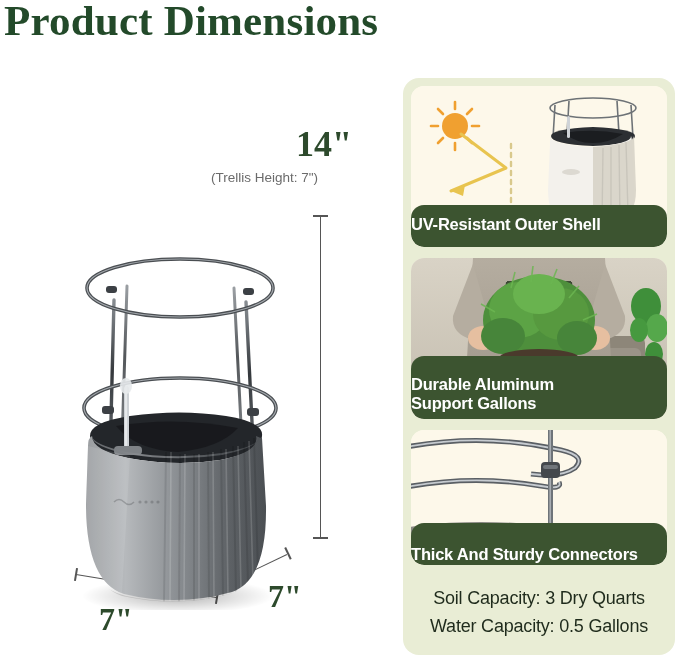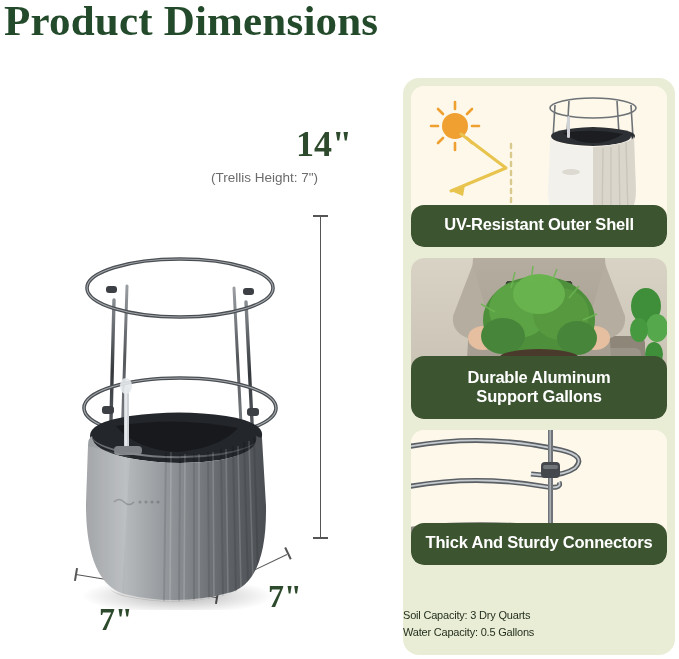--- a/index.html
+++ b/index.html
@@ -138,37 +138,38 @@
 
   .card-label {
     position: absolute;
     left: 0;
     bottom: 0;
     width: 100%;
     background: #3c5430;
     color: #ffffff;
     font-size: 16.5px;
     font-weight: 700;
-    text-align: center;
+    text-align: left;
     letter-spacing: -0.2px;
     border-radius: 13px;
     box-sizing: border-box;
     line-height: 1.18;
   }
   #card-1 .card-label { height: 42px; padding-top: 10px; }
-  #card-2 .card-label { height: 63px; padding-top: 12px; }
-  #card-3 .card-label { height: 42px; padding-top: 10px; }
+  #card-2 .card-label { height: 63px; padding-top: 19px; }
+  #card-3 .card-label { height: 42px; padding-top: 22px; }
 
   #capacity-block {
     position: absolute;
     left: 0;
     bottom: 14px;
     width: 100%;
+    text-align: center;
     color: #1f2b1c;
-    font-size: 11px;
+    font-size: 18px;
     line-height: 1.55;
     letter-spacing: -0.2px;
   }
 </style>
 </head>
 <body>
 
 <div id="page-title">Product Dimensions</div>
 
 <div id="left-diagram">

